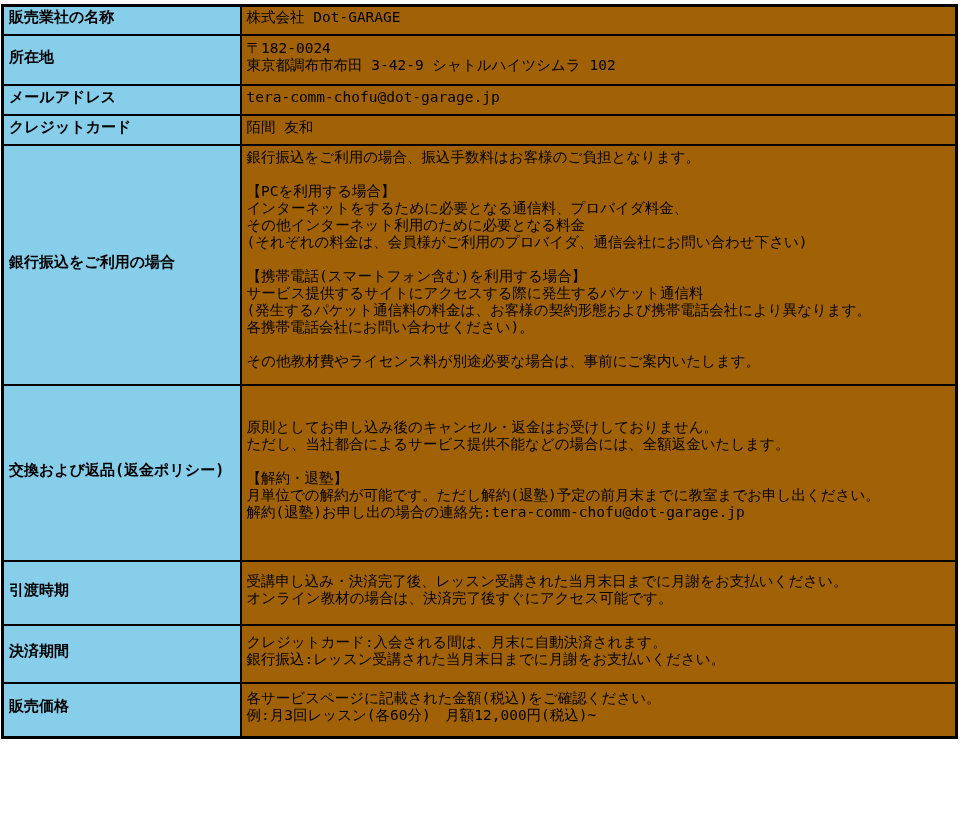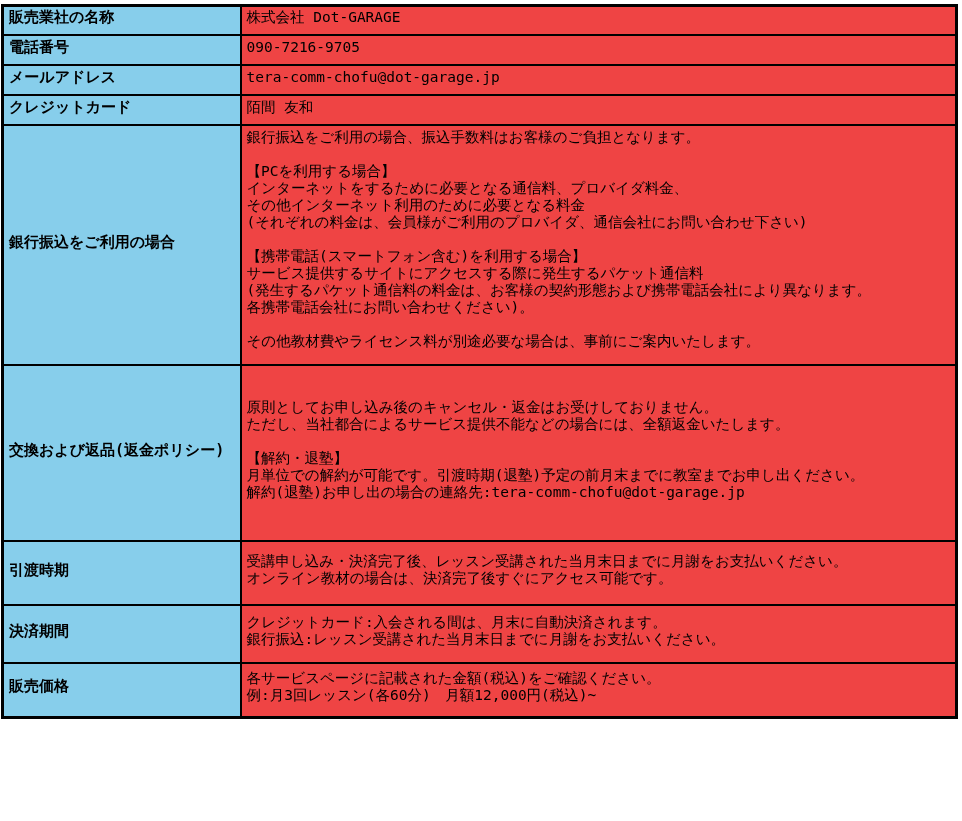--- a/index.html
+++ b/index.html
@@ -28,21 +28,21 @@
     padding: 2px 4px 8px 5px;
     overflow: hidden;
   }
   th.label-cell {
     background: #87CEEB;
     font-weight: bold;
     text-align: left;
     font-size: 15px;
   }
   td.value-cell {
-    background: #ef4444;
+    background: #a16207;
     white-space: pre-wrap;
     word-break: break-word;
     margin-left: 48px;
   }
   tr.r1  { height: 28px; }
   tr.r2  { height: 50px; }
   tr.r3  { height: 30px; }
   tr.r4  { height: 30px; }
   tr.r5  { height: 30px; }
   tr.r6  { height: 240px; }
@@ -59,23 +59,24 @@
 <table class="disclosure">
   <colgroup>
     <col class="label-col">
     <col>
   </colgroup>
   <tbody>
     <tr class="r1">
       <th class="label-cell">販売業社の名称</th>
       <td class="value-cell">株式会社 Dot-GARAGE</td>
     </tr>
-    <tr class="r3">
-      <th class="label-cell">電話番号</th>
-      <td class="value-cell">090-7216-9705</td>
+    <tr class="r2">
+      <th class="label-cell">所在地</th>
+      <td class="value-cell">〒182-0024
+東京都調布市布田 3-42-9 シャトルハイツシムラ 102</td>
     </tr>
     <tr class="r4">
       <th class="label-cell">メールアドレス</th>
       <td class="value-cell">tera-comm-chofu@dot-garage.jp</td>
     </tr>
     <tr class="r5">
       <th class="label-cell">クレジットカード</th>
       <td class="value-cell">陌間 友和</td>
     </tr>
     <tr class="r6">
@@ -93,21 +94,21 @@
 各携帯電話会社にお問い合わせください)。
 
 その他教材費やライセンス料が別途必要な場合は、事前にご案内いたします。</td>
     </tr>
     <tr class="r7">
       <th class="label-cell">交換および返品(返金ポリシー)</th>
       <td class="value-cell">原則としてお申し込み後のキャンセル・返金はお受けしておりません。
 ただし、当社都合によるサービス提供不能などの場合には、全額返金いたします。
 
 【解約・退塾】
-月単位での解約が可能です。引渡時期(退塾)予定の前月末までに教室までお申し出ください。
+月単位での解約が可能です。ただし解約(退塾)予定の前月末までに教室までお申し出ください。
 解約(退塾)お申し出の場合の連絡先:tera-comm-chofu@dot-garage.jp</td>
     </tr>
     <tr class="r8">
       <th class="label-cell">引渡時期</th>
       <td class="value-cell">受講申し込み・決済完了後、レッスン受講された当月末日までに月謝をお支払いください。
 オンライン教材の場合は、決済完了後すぐにアクセス可能です。</td>
     </tr>
     <tr class="r10">
       <th class="label-cell">決済期間</th>
       <td class="value-cell">クレジットカード:入会される間は、月末に自動決済されます。

